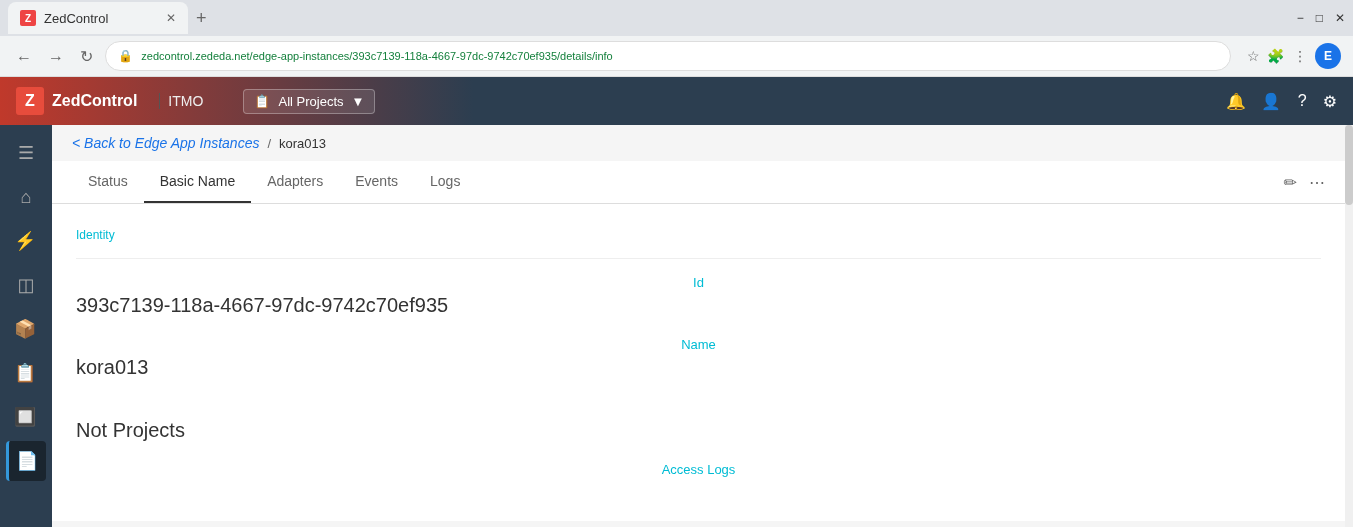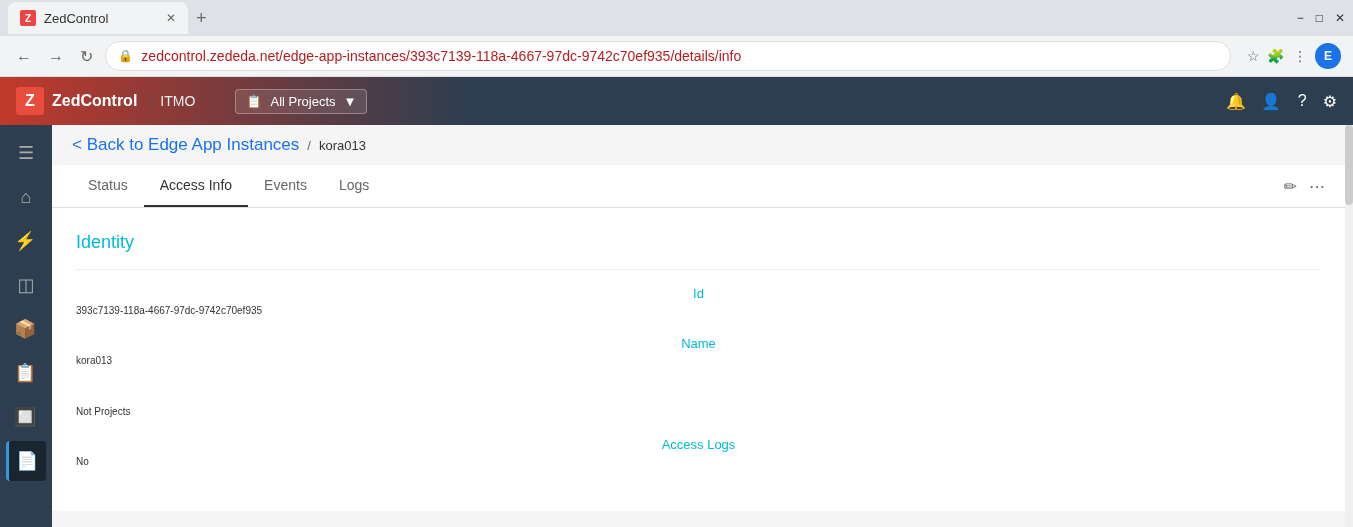--- a/index.html
+++ b/index.html
@@ -12,70 +12,70 @@
     .tab-favicon { width: 16px; height: 16px; background: #e44; border-radius: 2px; display: flex; align-items: center; justify-content: center; color: white; font-weight: bold; font-size: 10px; }
     .tab-close { margin-left: auto; color: #666; cursor: pointer; font-size: 12px; }
     .tab-new { background: none; border: none; font-size: 18px; color: #666; cursor: pointer; margin-left: 8px; }
     .window-controls { margin-left: auto; display: flex; gap: 12px; font-size: 12px; color: #333; }
     .win-btn { cursor: pointer; }
 
     .address-bar-row { display: flex; align-items: center; height: 40px; padding: 0 12px; gap: 8px; background: #f1f3f4; }
     .nav-btn { background: none; border: none; cursor: pointer; font-size: 16px; color: #666; padding: 4px; border-radius: 50%; }
     .address-bar { flex: 1; display: flex; align-items: center; background: white; border: 1px solid #ddd; border-radius: 20px; padding: 4px 12px; height: 30px; gap: 8px; }
     .lock-icon { color: #666; font-size: 12px; }
-    .url-text { font-size: 14px; color: #b91c1c; flex: 1; }
+    .url-text { font-size: 11px; color: #15803d; flex: 1; }
     .browser-actions { display: flex; gap: 8px; align-items: center; margin-left: 8px; }
     .browser-action-btn { background: none; border: none; cursor: pointer; font-size: 14px; color: #666; }
     .profile-btn { width: 26px; height: 26px; border-radius: 50%; background: #1a73e8; color: white; display: flex; align-items: center; justify-content: center; font-size: 12px; font-weight: bold; border: none; cursor: pointer; }
 
     
     .app { display: flex; flex-direction: column; height: calc(527px - 76px); }
 
     
     .top-navbar { display: flex; align-items: center; height: 48px; background: linear-gradient(to right, #c0392b 0%, #2c3e50 35%, #2c3e50 100%); padding: 0 16px; gap: 0; }
     .app-logo { display: flex; align-items: center; gap: 8px; color: white; font-size: 16px; font-weight: bold; padding-right: 16px; }
     .logo-z { width: 28px; height: 28px; background: #e74c3c; color: white; font-weight: bold; font-size: 16px; display: flex; align-items: center; justify-content: center; border-radius: 3px; }
-    .org-name { color: #eee; font-size: 14px; font-weight: normal; padding-left: 8px; border-left: 1px solid #555; margin-left: 6px; }
+    .org-name { color: #eee; font-size: 14px; font-weight: normal; padding-left: 8px; border-left: 1px solid #555; margin-left: 14px; }
     .project-selector { display: flex; align-items: center; gap: 8px; margin-left: 24px; background: rgba(255,255,255,0.1); border: 1px solid rgba(255,255,255,0.3); border-radius: 4px; padding: 4px 10px; color: white; font-size: 13px; cursor: pointer; }
     .nav-right { margin-left: auto; display: flex; align-items: center; gap: 16px; }
     .nav-icon-btn { background: none; border: none; color: white; font-size: 16px; cursor: pointer; }
 
     
     .main-layout { display: flex; flex: 1; overflow: hidden; }
 
     
     .sidebar { width: 52px; background: #2c3e50; display: flex; flex-direction: column; align-items: center; padding: 8px 0; gap: 4px; }
     .sidebar-item { width: 40px; height: 40px; display: flex; align-items: center; justify-content: center; color: #aaa; cursor: pointer; border-radius: 4px; font-size: 18px; }
     .sidebar-item.active { color: white; background: #1a252f; border-left: 3px solid #3498db; }
 
     
     .content-area { flex: 1; overflow-y: auto; background: #f5f5f5; }
 
     
     .breadcrumb-bar { padding: 10px 20px; display: flex; align-items: center; gap: 8px; background: #f5f5f5; }
-    .back-link { color: #1a73e8; font-size: 17px; cursor: pointer; text-decoration: none; }
+    .back-link { color: #1a73e8; font-size: 14px; cursor: pointer; text-decoration: none; font-style: italic; }
     .breadcrumb-sep { color: #666; font-size: 13px; }
     .breadcrumb-current { color: #333; font-size: 13px; }
 
     
     .tabs-bar { display: flex; align-items: center; background: white; border-bottom: 1px solid #ddd; padding: 0 20px; }
     .tab-item { padding: 12px 16px; font-size: 14px; color: #666; cursor: pointer; border-bottom: 2px solid transparent; }
     .tab-item.active { color: #333; border-bottom: 2px solid #333; font-weight: 500; }
     .tab-actions { margin-left: auto; display: flex; gap: 12px; align-items: center; }
     .tab-action-btn { background: none; border: none; cursor: pointer; color: #666; font-size: 16px; }
 
     
     .detail-content { background: white; margin: 0; padding: 24px 24px; }
 
-    .section-title { color: #00bcd4; font-size: 18px; font-weight: 500; margin-bottom: 16px; }
+    .section-title { color: #00bcd4; font-size: 12px; font-weight: 500; margin-bottom: 16px; }
     .divider { border: none; border-top: 1px solid #eee; margin: 8px 0 16px 0; }
 
     .field-group { margin-bottom: 20px; }
     .field-label { color: #00bcd4; font-size: 13px; margin-bottom: 4px; text-align: center; }
-    .field-value { color: #333; font-size: 10px; }
+    .field-value { color: #333; font-size: 20px; }
 
     .fields-row { display: flex; gap: 0; margin-bottom: 20px; }
     .fields-row .field-group { flex: 1; }
     .scrollbar-thumb { width: 8px; height: 80px; background: #ccc; border-radius: 4px; position: absolute; top: 0; }
     .right-panel { position: relative; width: 8px; background: #f0f0f0; }
   </style>
 </head>
 <body>
 
 <div class="browser-chrome">
@@ -146,21 +146,22 @@
     <div class="content-area">
 
       <div class="breadcrumb-bar">
         <a class="back-link">&lt; Back to Edge App Instances</a>
         <span class="breadcrumb-sep">/</span>
         <span class="breadcrumb-current">kora013</span>
       </div>
 
       <div class="tabs-bar">
         <div class="tab-item">Status</div>
-        <div class="tab-item active">Access Info</div>
+        <div class="tab-item active">Basic Name</div>
+        <div class="tab-item">Adapters</div>
         <div class="tab-item">Events</div>
         <div class="tab-item">Logs</div>
         <div class="tab-actions">
           <button class="tab-action-btn">✏</button>
           <button class="tab-action-btn">⋯</button>
         </div>
       </div>
 
       <div class="detail-content">
         <div class="section-title">Identity</div>
@@ -177,21 +178,20 @@
             <div class="field-value">kora013</div>
           </div>
         </div>
 
         <div class="field-group">
           <div class="field-value">Not Projects</div>
         </div>
 
         <div class="field-group">
           <div class="field-label">Access Logs</div>
-          <div class="field-value">No</div>
         </div>
       </div>
 
     </div>
 
     <div class="right-panel">
       <div class="scrollbar-thumb"></div>
     </div>
 
   </div>

